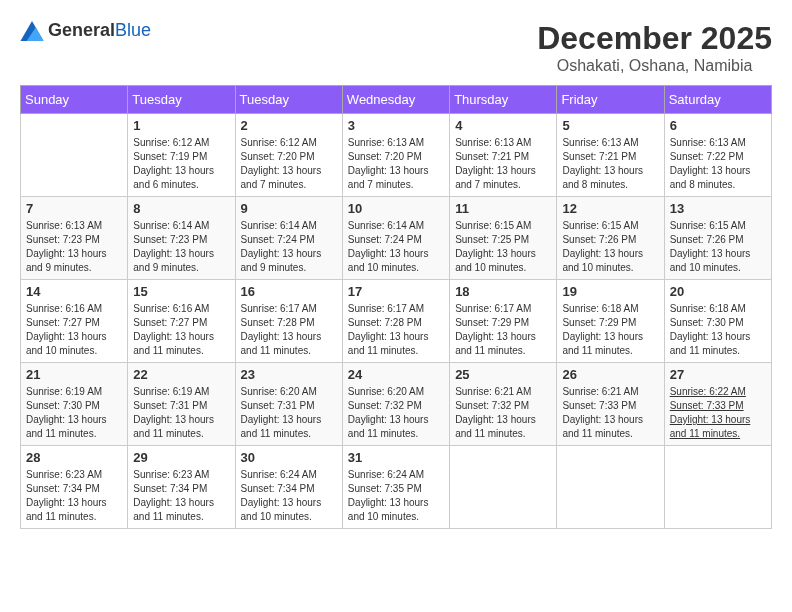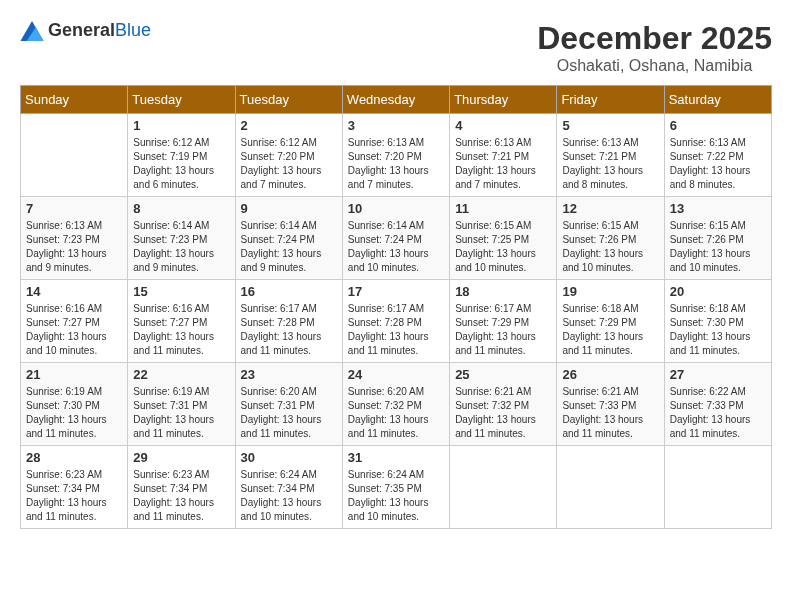--- a/index.html
+++ b/index.html
@@ -36,21 +36,21 @@
     .subtitle {
       font-size: 16px;
       color: #555;
     }
     .calendar {
       width: 100%;
       border-collapse: collapse;
       font-size: 11px;
     }
     .calendar th {
-      background-color: #a16207;
+      background-color: #8b5cf6;
       color: #fff;
       padding: 6px 4px;
       text-align: left;
       font-size: 13px;
       font-weight: normal;
       border: 1px solid #aaa;
     }
     .calendar td {
       border: 1px solid #ccc;
       vertical-align: top;
@@ -295,21 +295,21 @@
         </td>
         <td>
           <span class="day-number">26</span>
           <div class="day-info" style="white-space: pre-line;">Sunrise: 6:21 AM
 Sunset: 7:33 PM
 Daylight: 13 hours
 and 11 minutes.</div>
         </td>
         <td>
           <span class="day-number">27</span>
-          <div class="day-info" style="white-space: pre-line;">Sunrise: 6:22 AM
+          <div class="day-info" style="white-space: pre-line; text-decoration: underline;">Sunrise: 6:22 AM
 Sunset: 7:33 PM
 Daylight: 13 hours
 and 11 minutes.</div>
         </td>
       </tr>
       <tr>
         <td>
           <span class="day-number">28</span>
           <div class="day-info" style="white-space: pre-line;">Sunrise: 6:23 AM
 Sunset: 7:34 PM

